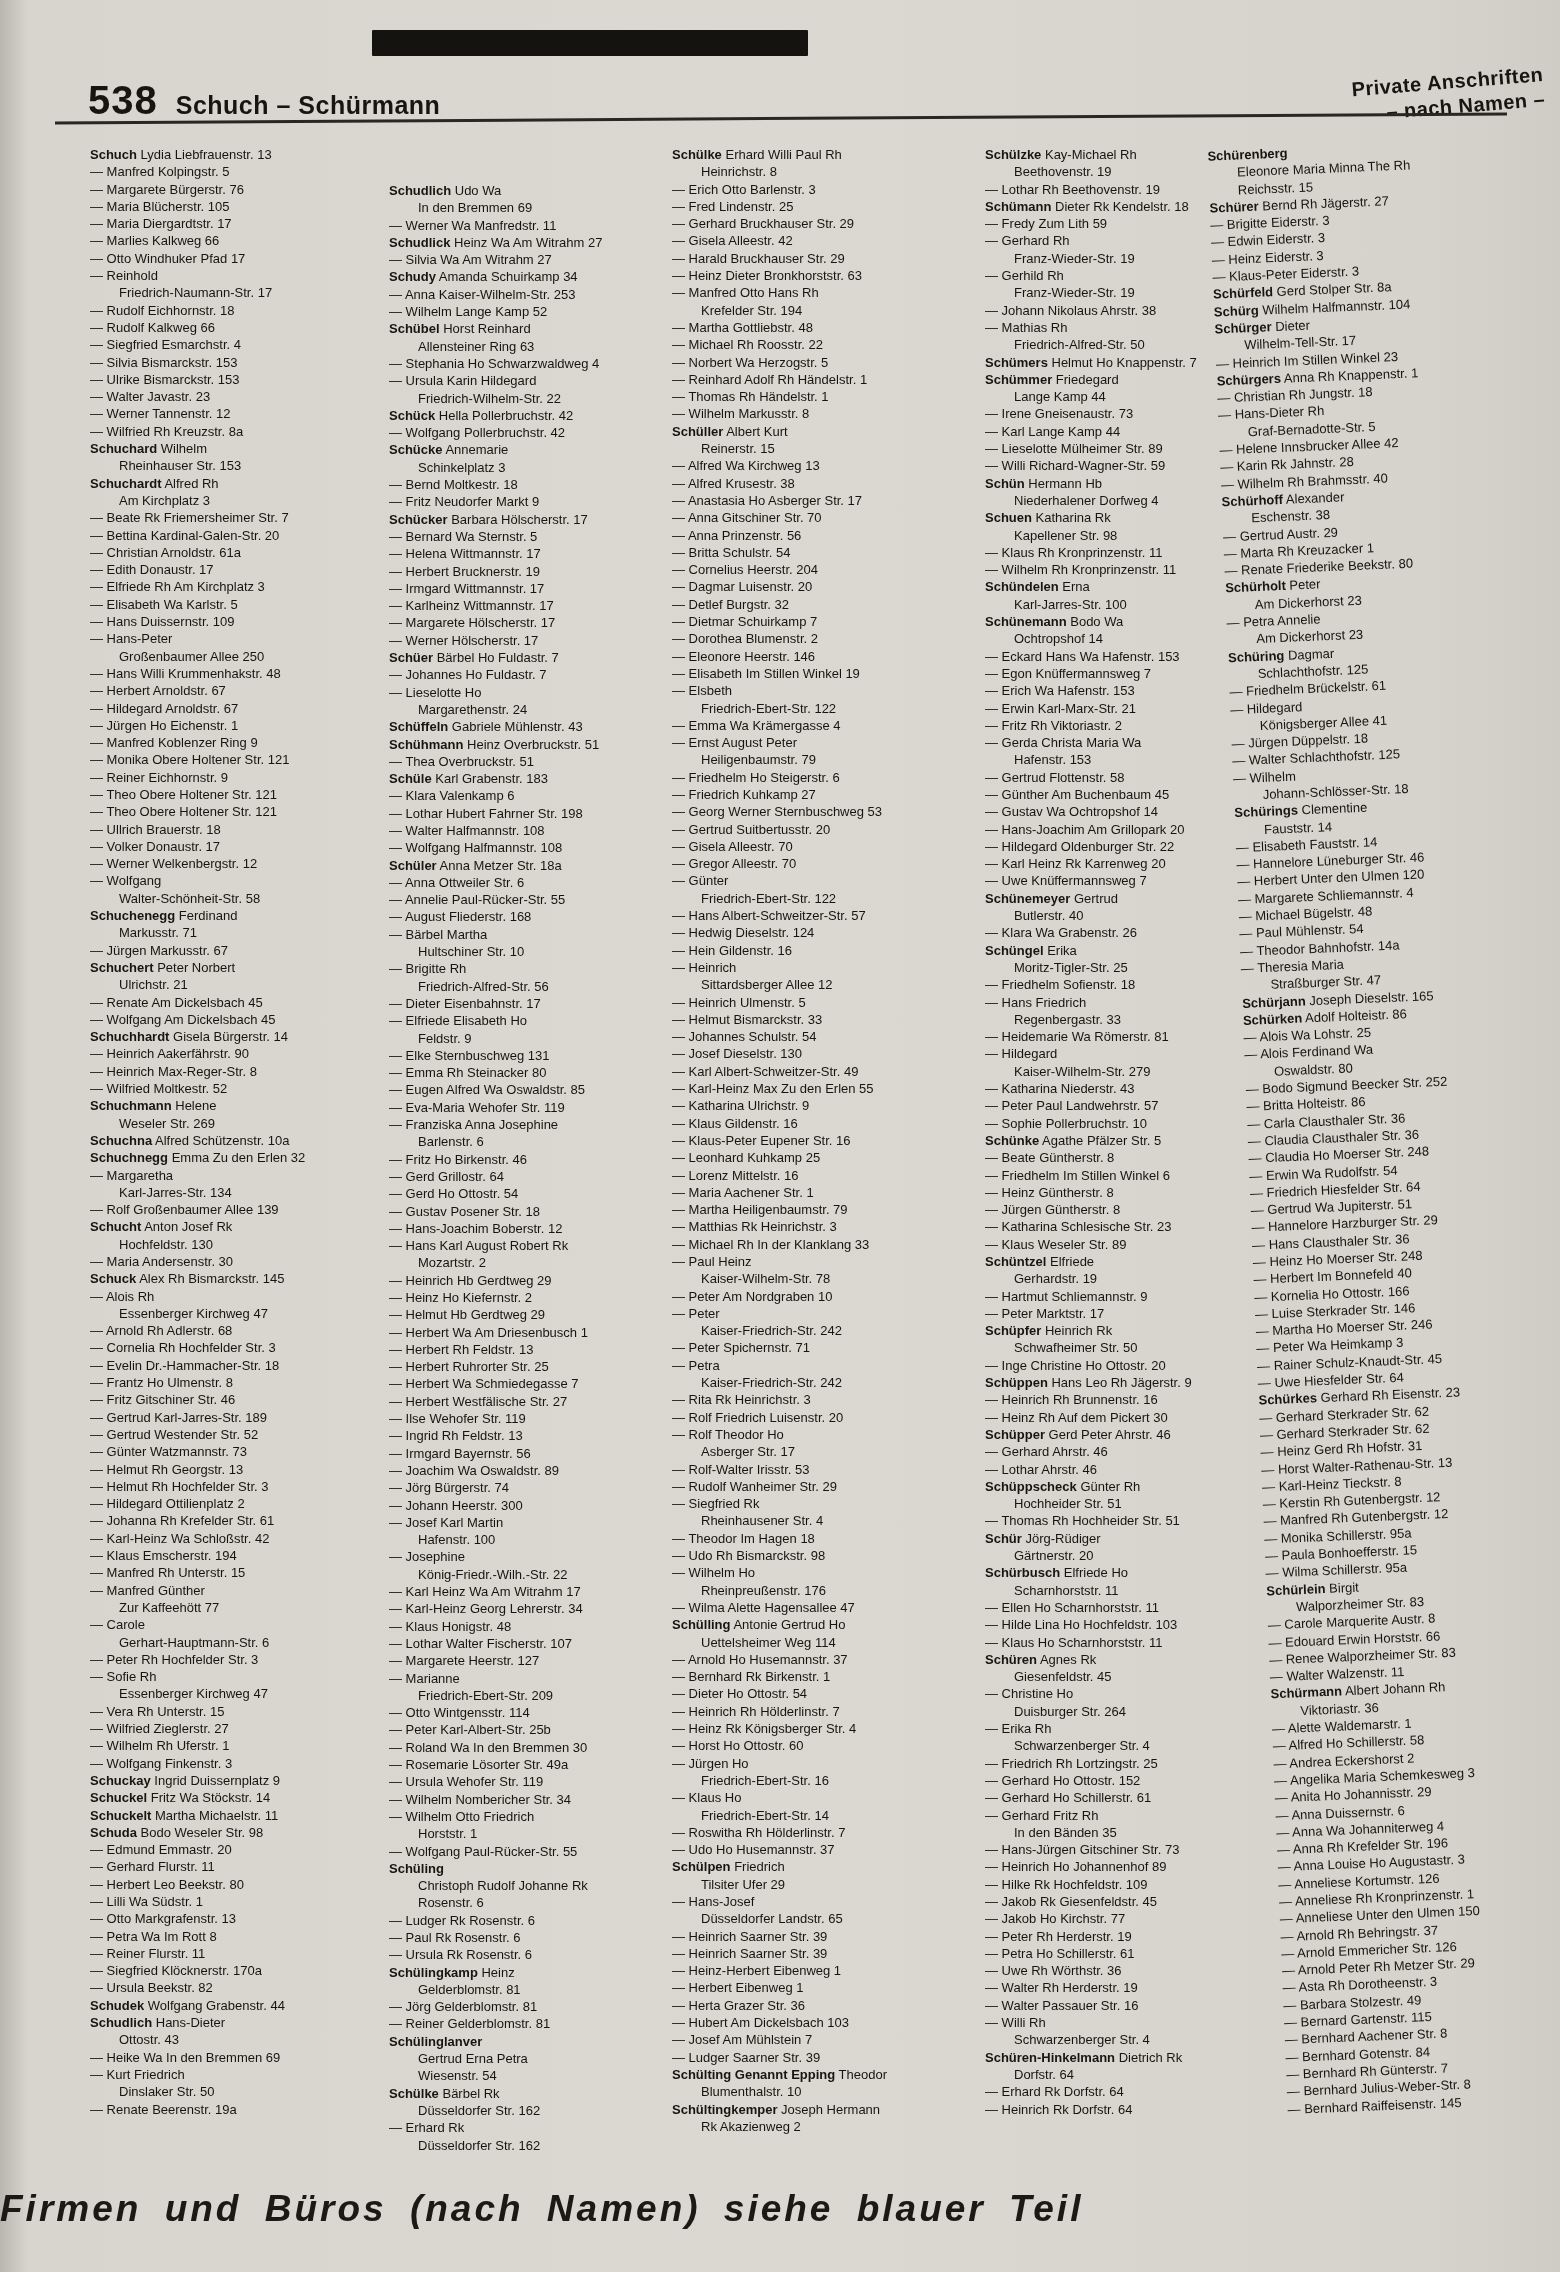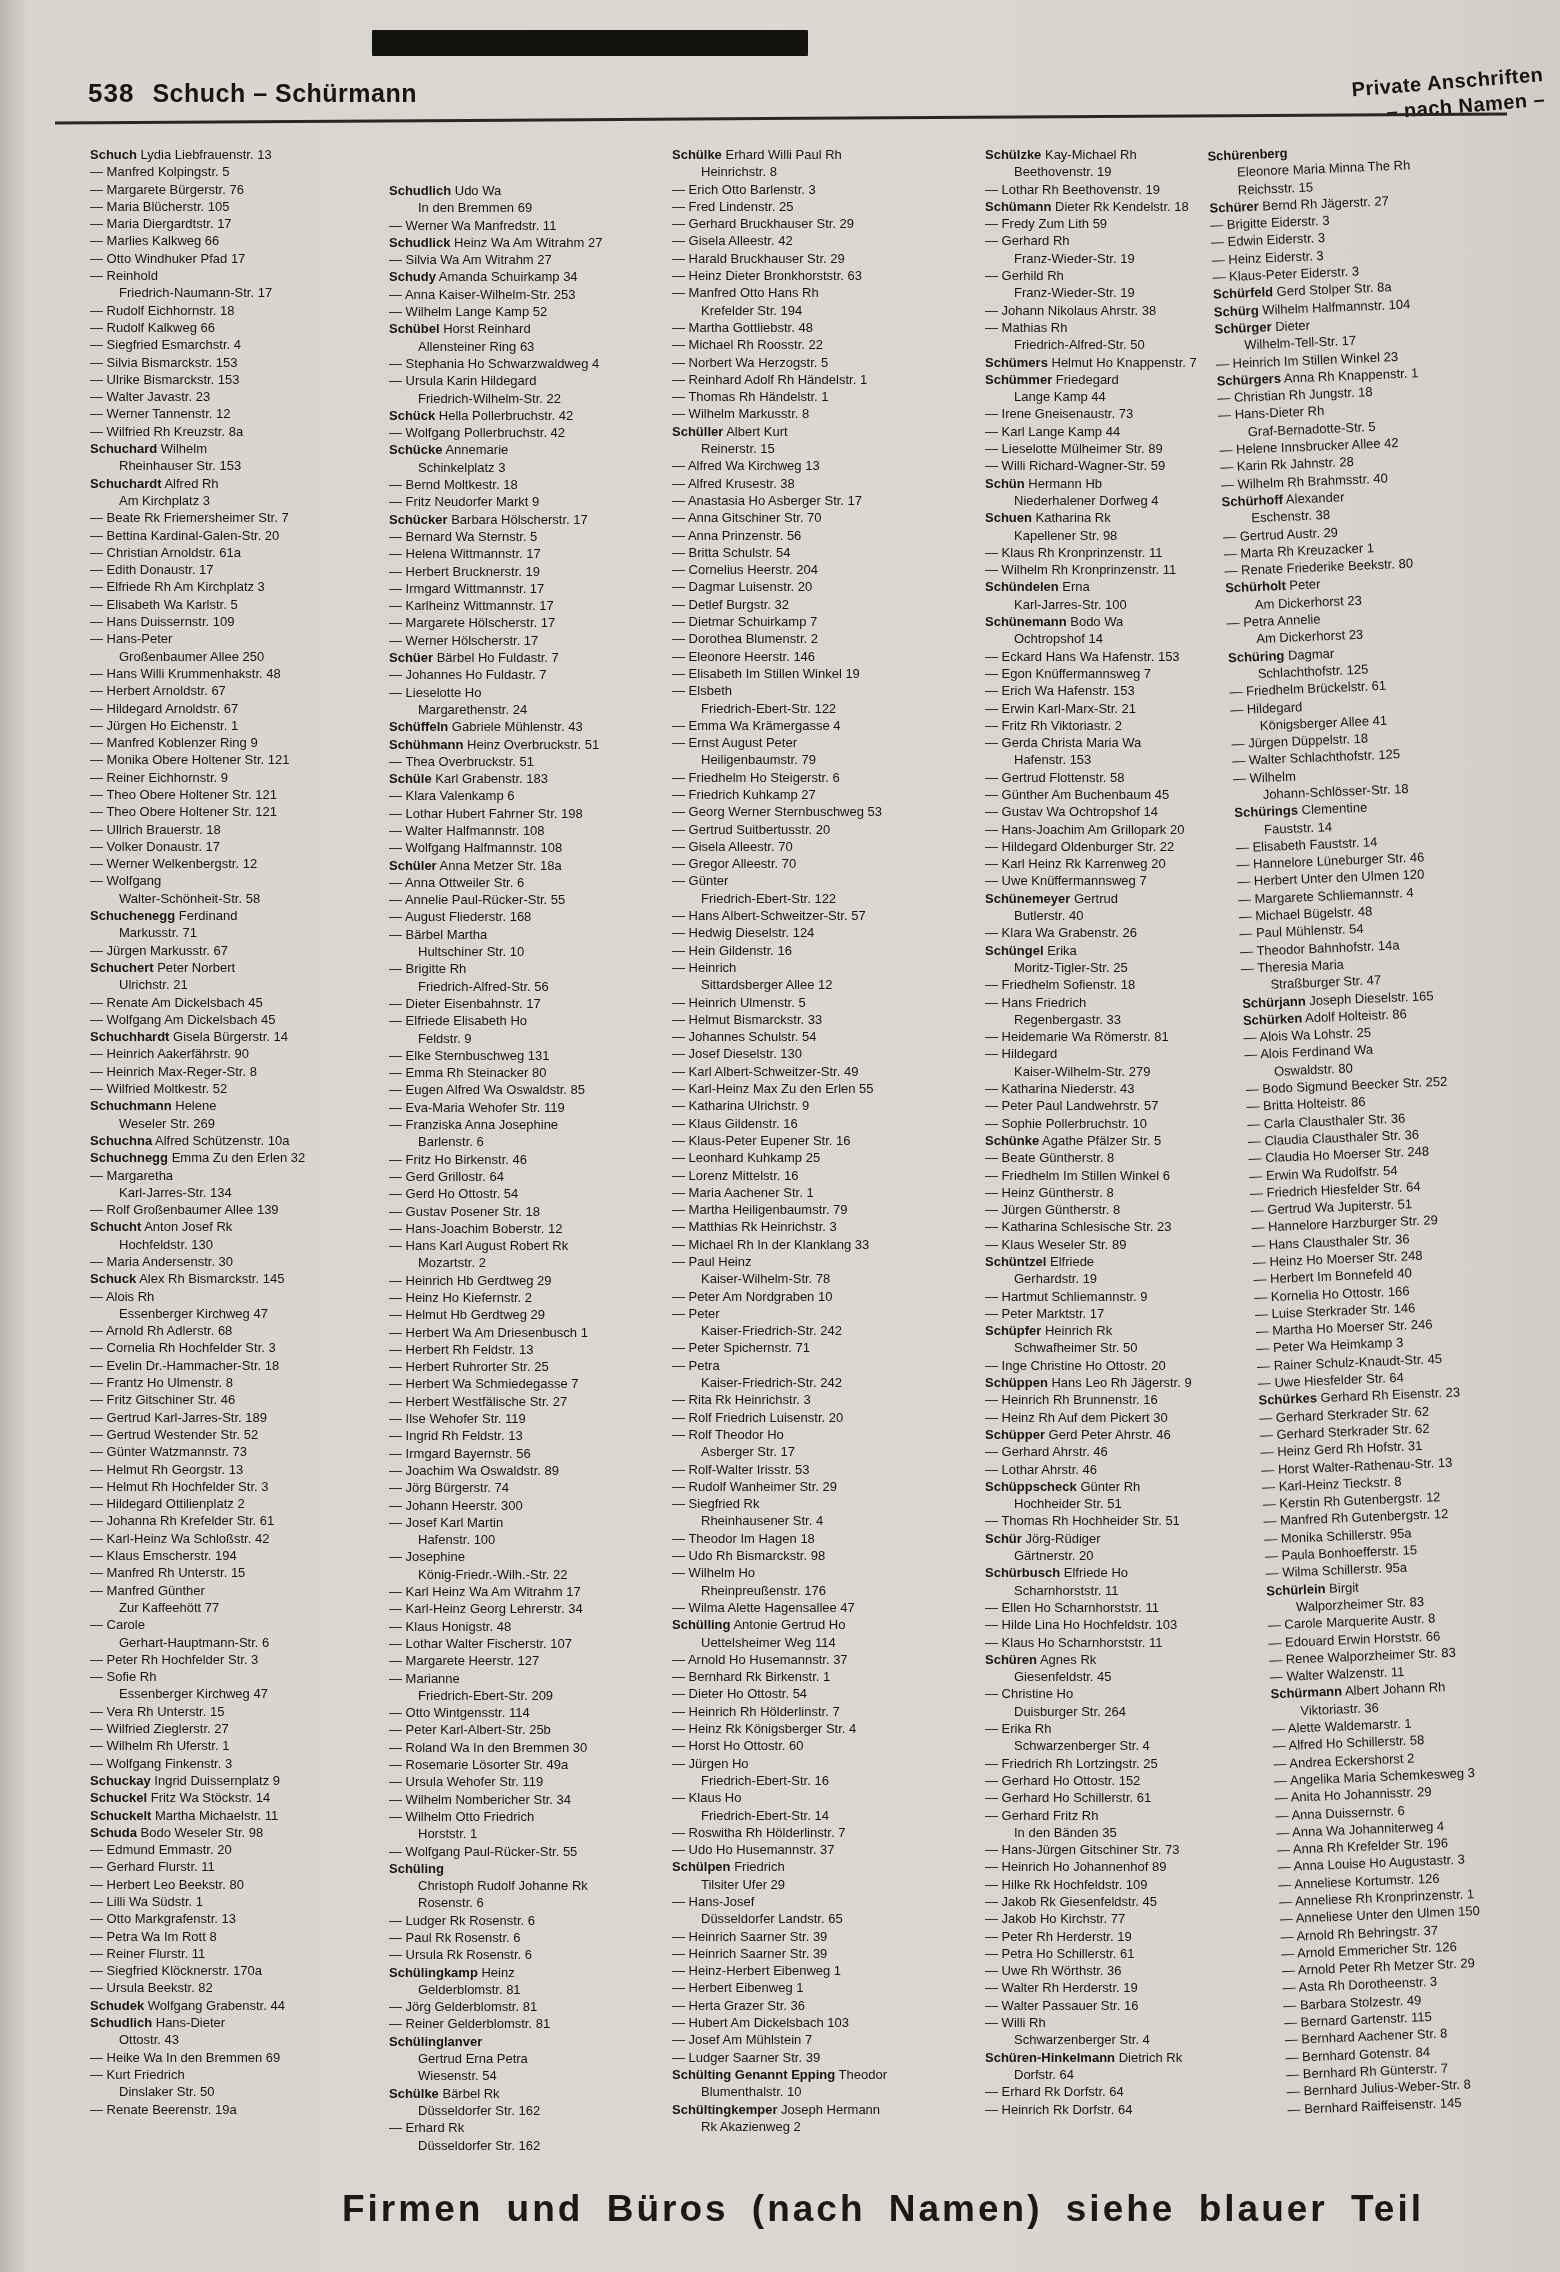--- a/index.html
+++ b/index.html
@@ -5,36 +5,36 @@
   html,body{margin:0;padding:0;}
   body{
     width:1560px;height:2272px;position:relative;overflow:hidden;
     background:#d8d5ce;
     background-image:linear-gradient(90deg,#b9b6af 0,#d8d5ce 28px,#dbd8d1 50%,#d6d3cc 92%,#cfccc5 100%),
                      linear-gradient(#d8d5ce,#d8d5ce);
     font-family:"Liberation Sans",sans-serif;color:#17150f;
   }
   .ad-fragment{position:absolute;left:372px;top:30px;width:436px;height:26px;background:#15130f;border-radius:1px;}
   .header{position:absolute;left:88px;top:78px;display:flex;align-items:baseline;gap:18px;}
-  .page-number{font-size:26px;font-weight:bold;letter-spacing:1px;}
+  .page-number{font-size:40px;font-weight:bold;letter-spacing:1px;}
   .page-title{font-size:25px;font-weight:bold;letter-spacing:.5px;}
   .corner{position:absolute;right:18px;top:62px;transform:rotate(-4.6deg);transform-origin:right top;
     text-align:right;font-weight:bold;font-size:20px;line-height:25px;letter-spacing:.5px;}
   .rule{position:absolute;left:55px;top:117px;width:1452px;height:3px;background:#2a2722;transform:rotate(-.35deg);}
   .col{position:absolute;top:146px;width:272px;font-size:13px;line-height:17.3px;white-space:nowrap;}
   .col .ln{height:17.3px;overflow:visible;}
   .col .c{padding-left:29px;}
   .col b{font-weight:bold;}
   #col1{left:90px;}
   #col2{left:389px;margin-top:36px;}
   #col3{left:672px;}
   #col4{left:985px;}
   #col5{left:1288px;transform:rotate(-2.35deg);transform-origin:0 100%;}
-  .footer{position:absolute;left:0;top:2188px;width:1424px;text-align:right;
-    font-size:37px;font-weight:bold;letter-spacing:3px;word-spacing:10px;color:#1b1914;}
+  .footer{position:absolute;left:0;top:2188px;width:1424px;text-align:left;
+    font-size:37px;font-weight:bold;font-style:italic;letter-spacing:3px;word-spacing:10px;color:#1b1914;}
 </style>
 </head>
 <body>
 
 <div class="ad-fragment"></div>
 
 <div class="header">
   <span class="page-number">538</span>
   <span class="page-title">Schuch – Schürmann</span>
 </div>

